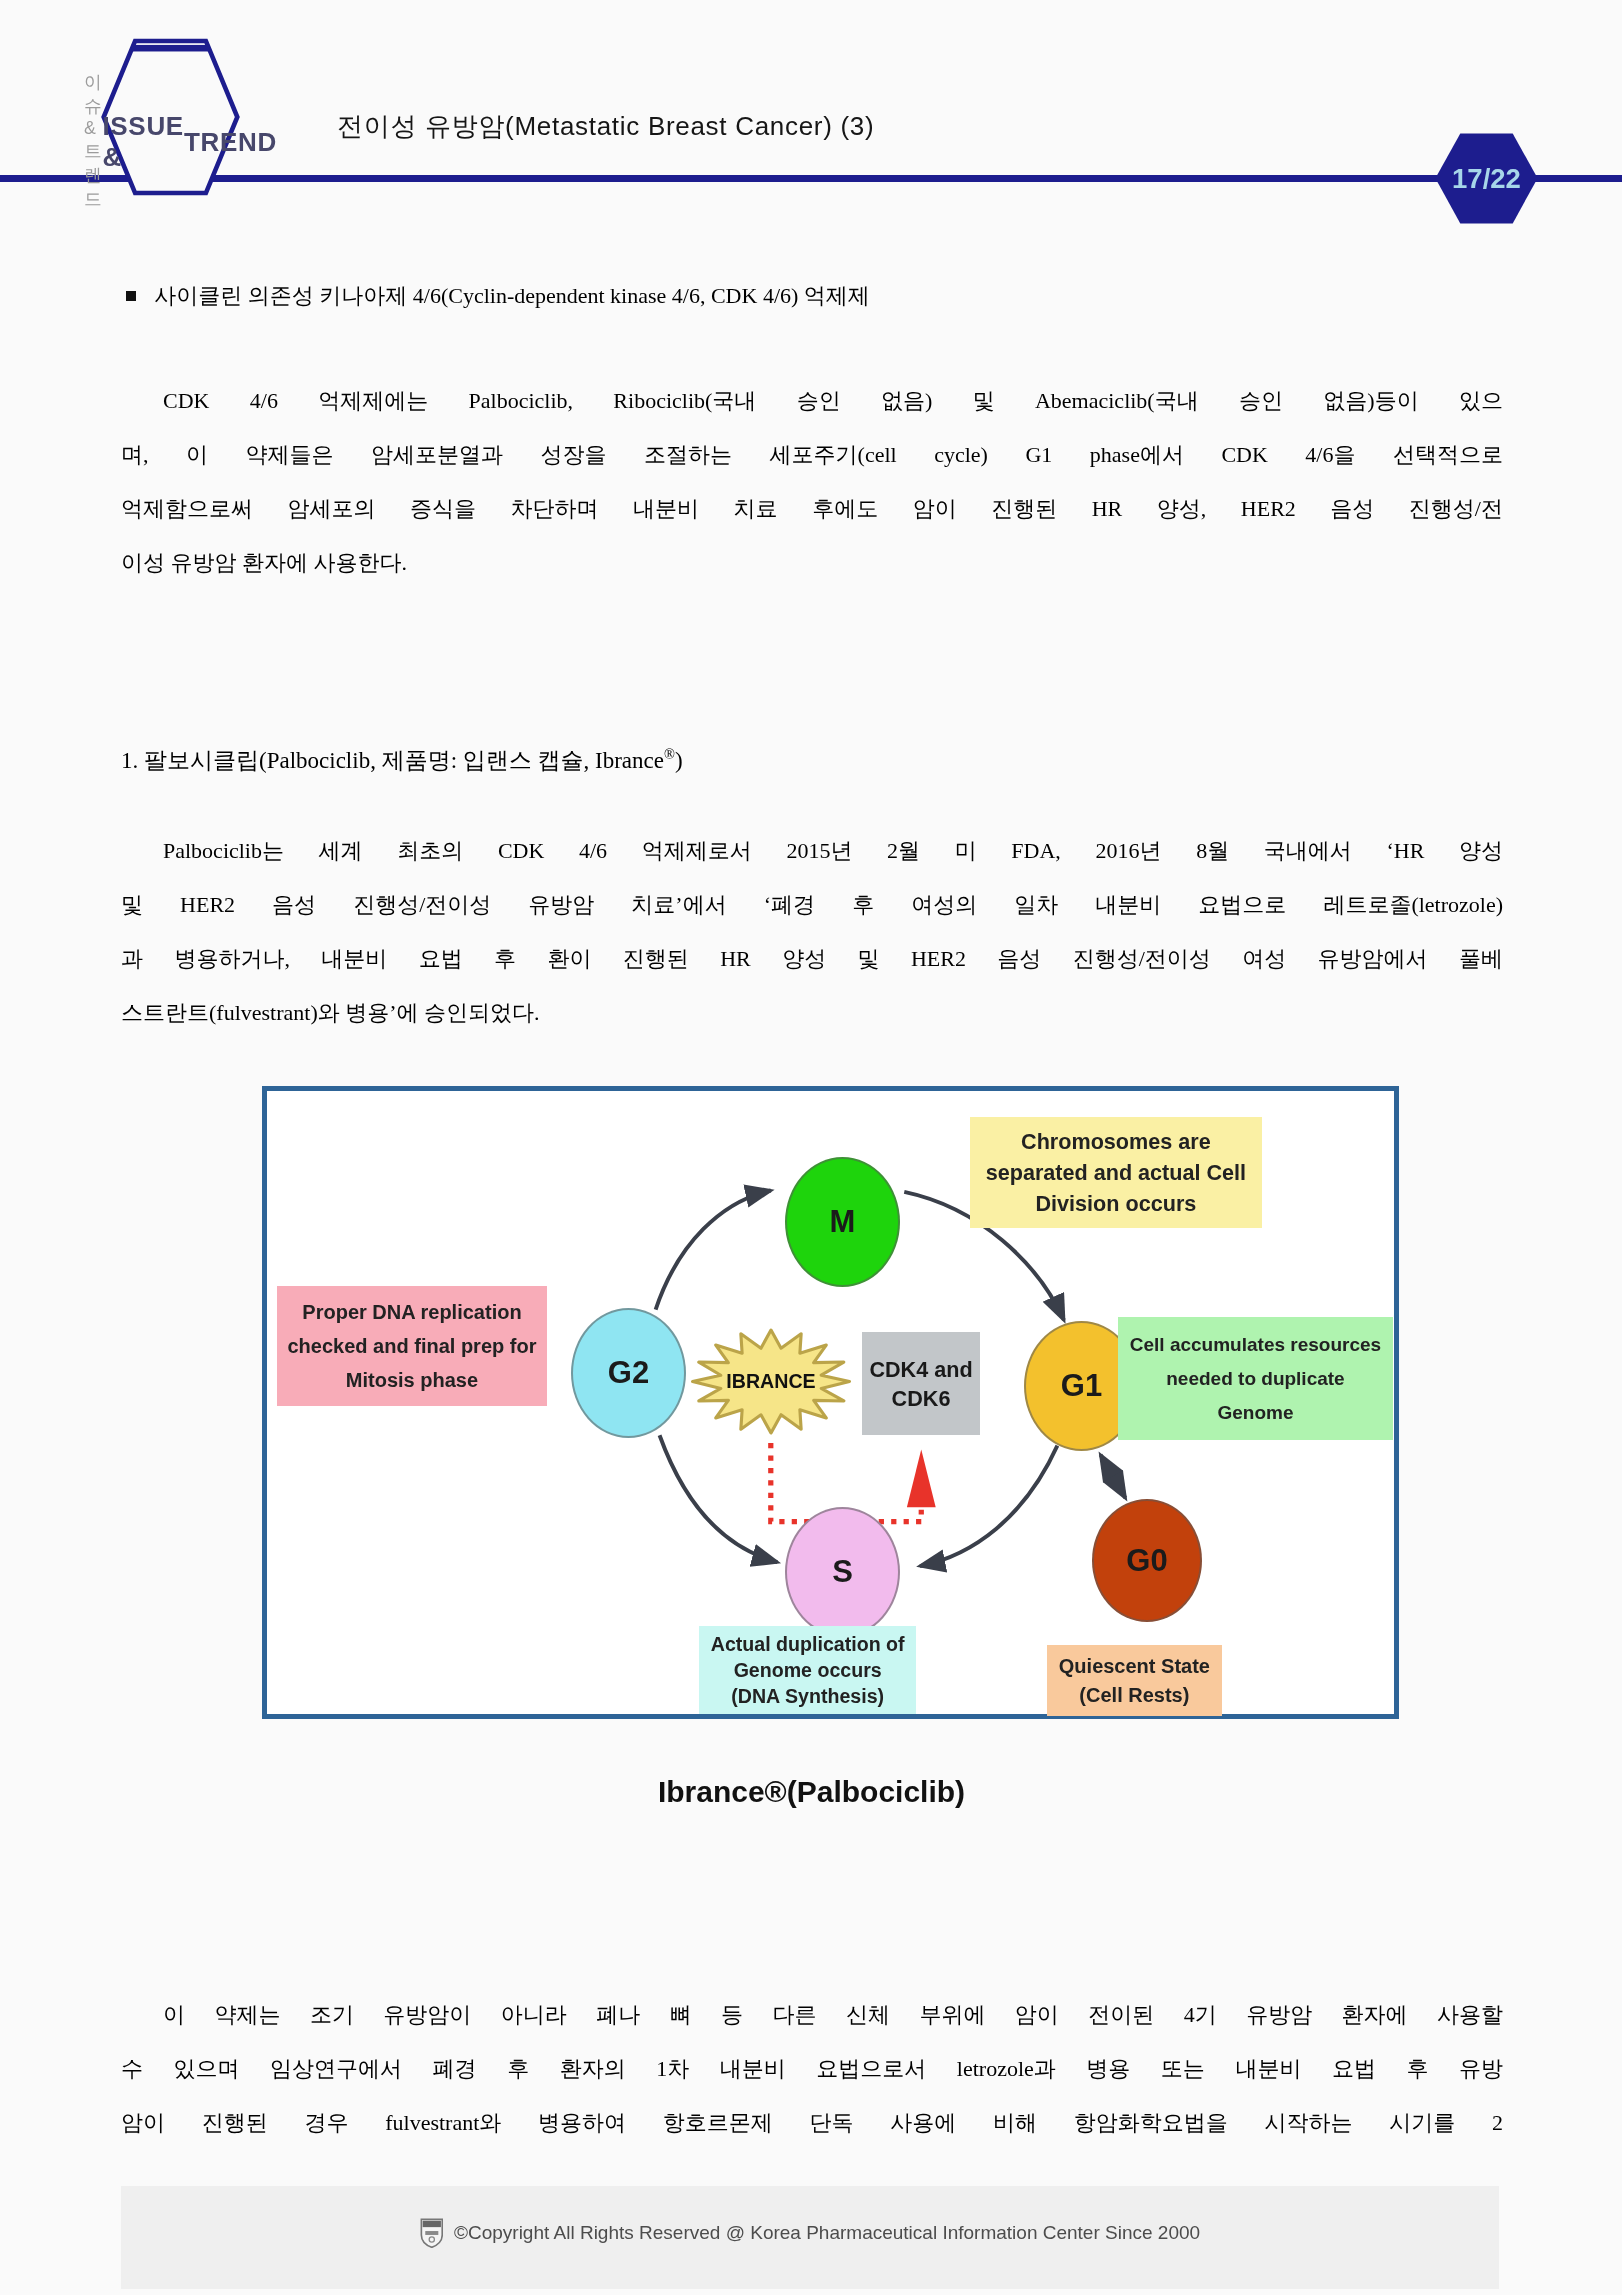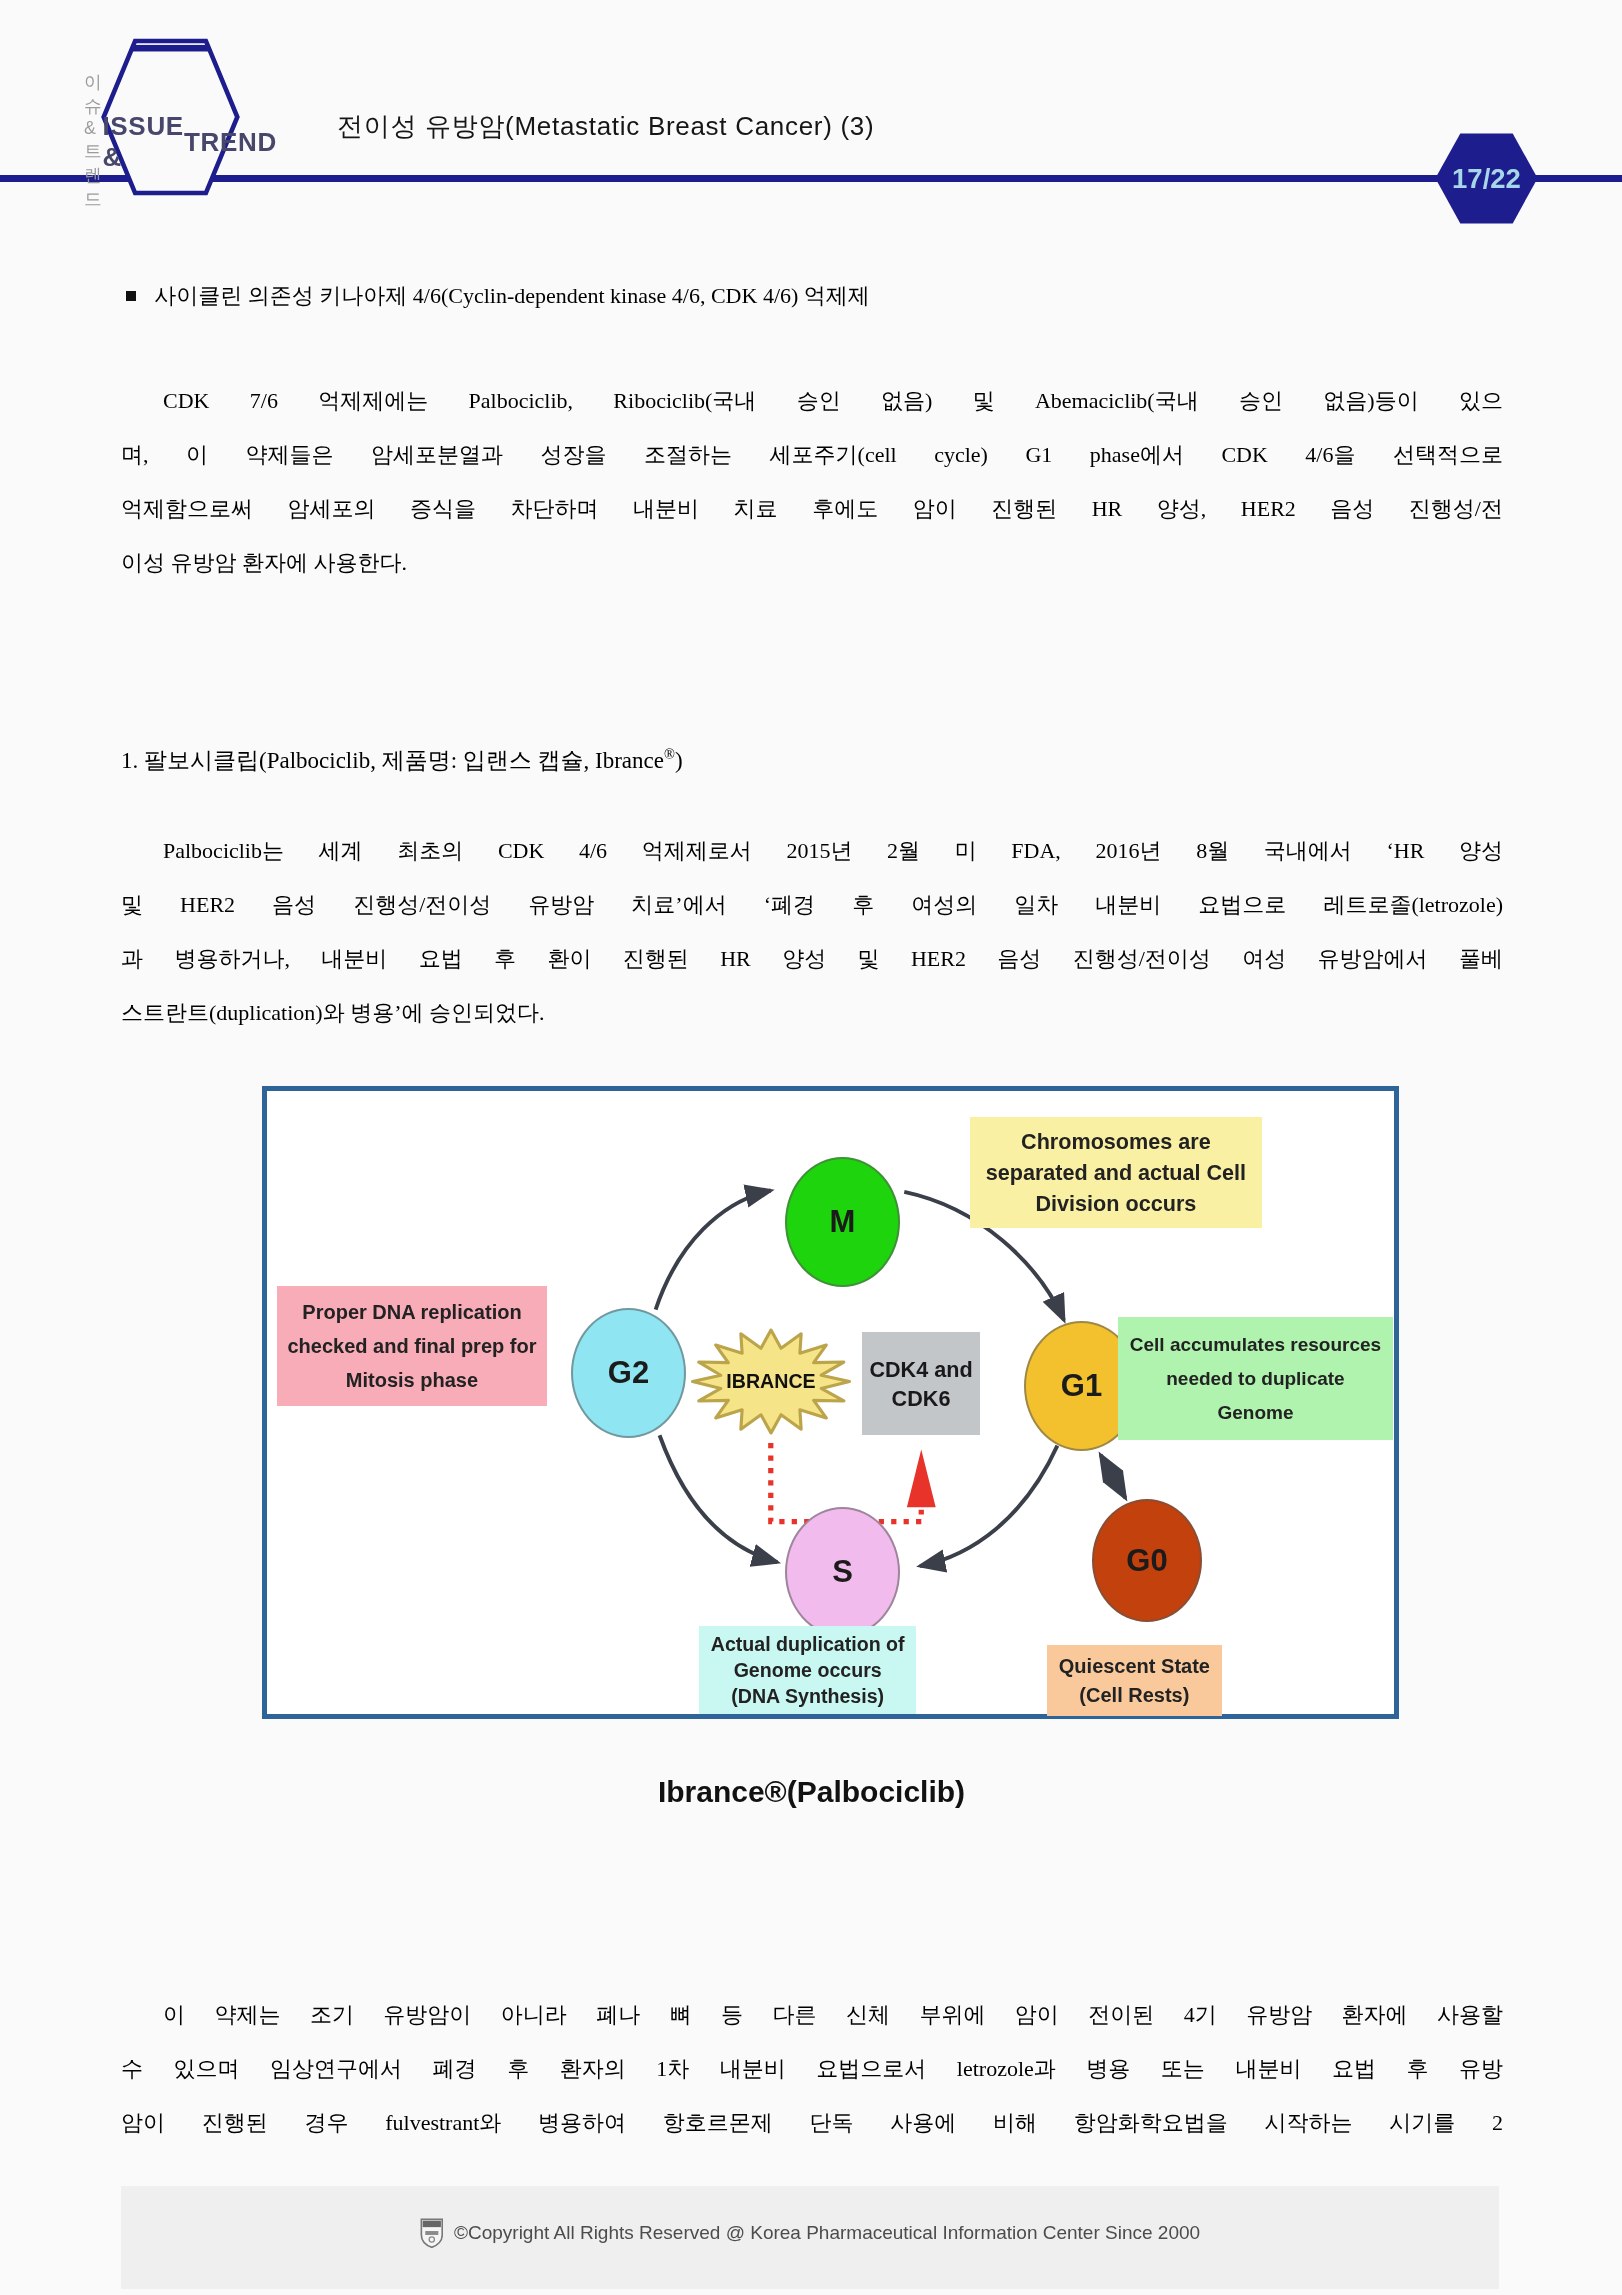--- a/index.html
+++ b/index.html
@@ -132,35 +132,35 @@
   </svg>
   <div class="pb-label">17/22</div>
 </div>
 
 <div class="bullet-heading">
   <span class="bullet-square"></span>
   <span>사이클린 의존성 키나아제 4/6(Cyclin-dependent kinase 4/6, CDK 4/6) 억제제</span>
 </div>
 
 <div class="para" id="para1">
-  <div class="jline indent">CDK 7/6 억제제에는 Palbociclib, Ribociclib(국내 승인 없음) 및 Abemaciclib(국내 승인 없음)등이 있으</div>
+  <div class="jline indent">CDK 4/6 억제제에는 Palbociclib, Ribociclib(국내 승인 없음) 및 Abemaciclib(국내 승인 없음)등이 있으</div>
   <div class="jline">며, 이 약제들은 암세포분열과 성장을 조절하는 세포주기(cell cycle) G1 phase에서 CDK 4/6을 선택적으로</div>
   <div class="jline">억제함으로써 암세포의 증식을 차단하며 내분비 치료 후에도 암이 진행된 HR 양성, HER2 음성 진행성/전</div>
   <div class="jline jlast">이성 유방암 환자에 사용한다.</div>
 </div>
 
 <div class="section-heading">
   <span>1. 팔보시클립(Palbociclib, 제품명: 입랜스 캡슐, Ibrance</span><sup>®</sup><span>)</span>
 </div>
 
 <div class="para" id="para2">
   <div class="jline indent">Palbociclib는 세계 최초의 CDK 4/6 억제제로서 2015년 2월 미 FDA, 2016년 8월 국내에서 ‘HR 양성</div>
   <div class="jline">및 HER2 음성 진행성/전이성 유방암 치료’에서 ‘폐경 후 여성의 일차 내분비 요법으로 레트로졸(letrozole)</div>
   <div class="jline">과 병용하거나, 내분비 요법 후 환이 진행된 HR 양성 및 HER2 음성 진행성/전이성 여성 유방암에서 풀베</div>
-  <div class="jline jlast">스트란트(duplication)와 병용’에 승인되었다.</div>
+  <div class="jline jlast">스트란트(fulvestrant)와 병용’에 승인되었다.</div>
 </div>
 
 <div class="diagram">
 
   <svg class="layer" viewBox="0 0 1721 952">
     <defs>
       <marker id="ah" markerWidth="10" markerHeight="8" refX="6.5" refY="3" orient="auto">
         <path d="M0,0 L7.5,3 L0,6 z" fill="#3a3f4a"></path>
       </marker>
       <marker id="ahs" markerWidth="10" markerHeight="8" refX="1" refY="3" orient="auto">

